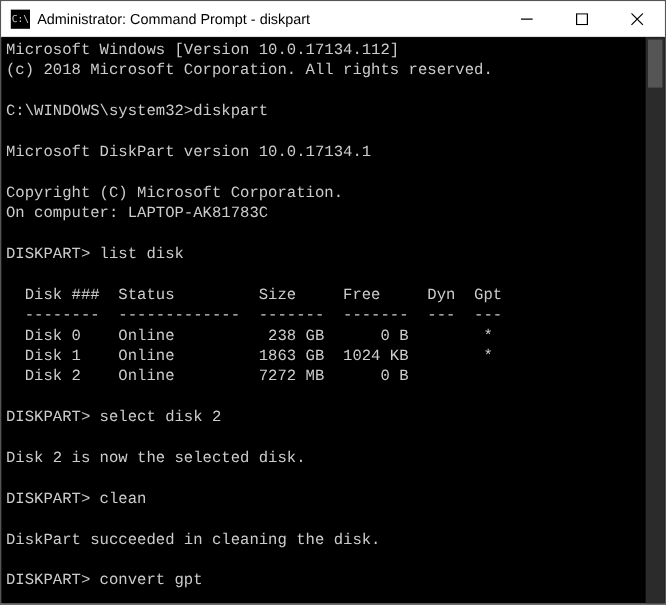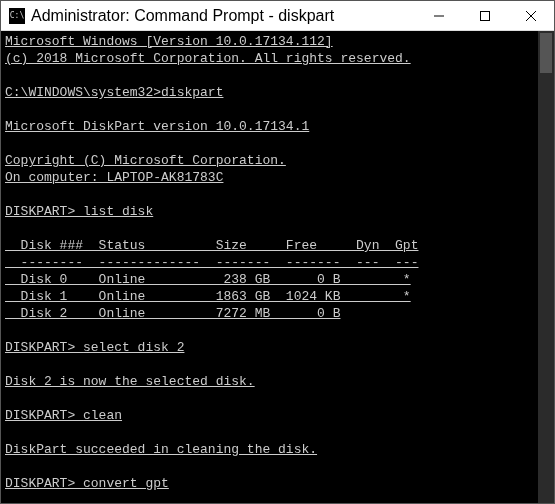--- a/index.html
+++ b/index.html
@@ -23,21 +23,21 @@
     width: 16px; height: 16px;
     margin: 0 6px 0 8px;
     background: #000;
     display: flex; align-items: center; justify-content: center;
     color: #ccc;
     font-size: 8px;
     font-family: Consolas, monospace;
   }
   .titlebar .title {
     flex: 1;
-    font-size: 16px;
+    font-size: 12px;
     color: #000;
     white-space: nowrap;
     overflow: hidden;
   }
   .titlebar .winbtn {
     width: 46px;
     height: 30px;
     display: flex;
     align-items: center;
     justify-content: center;
@@ -54,21 +54,20 @@
   .terminal {
     height: 100%;
     background: #000;
     color: #ccc;
     font-family: Consolas, "Courier New", monospace;
     font-size: 13px;
     line-height: 17px;
     padding: 2px 4px;
     white-space: pre;
     overflow: hidden;
-    text-decoration: underline;
   }
   .scrollbar {
     position: absolute;
     right: 0; top: 0;
     width: 16px;
     height: 100%;
     background: #2b2b2b;
   }
   .scrollbar .thumb {
     position: absolute;

